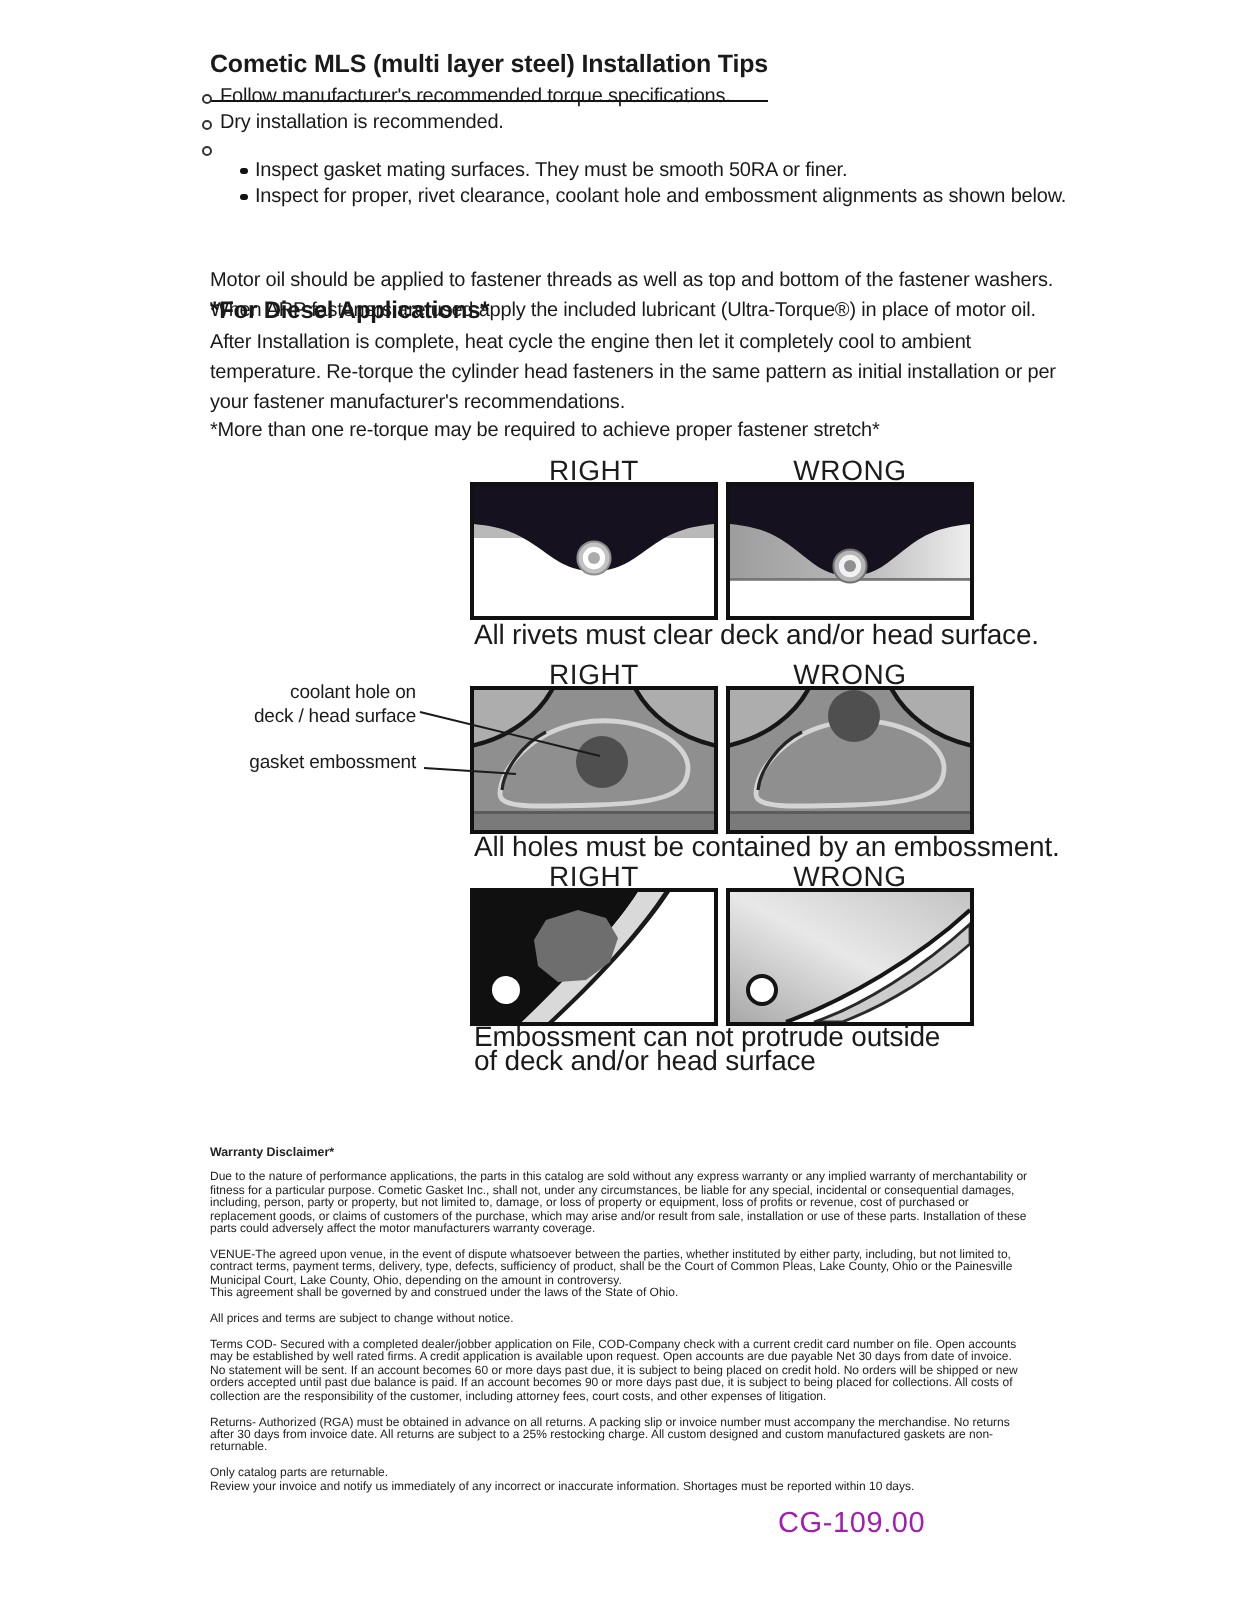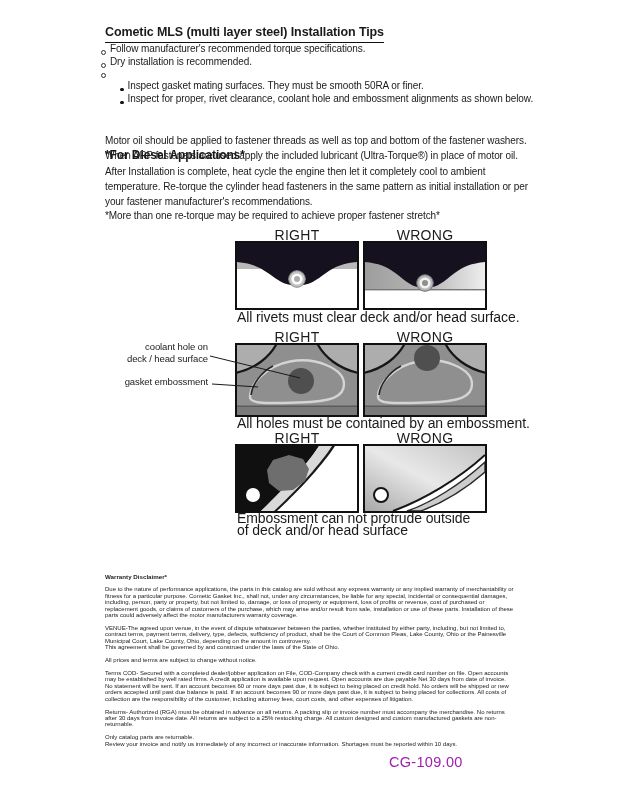--- a/index.html
+++ b/index.html
@@ -2,24 +2,24 @@
 <html><head>
 <meta charset="utf-8">
 <style>
   html,body{margin:0;padding:0;background:#ffffff;}
   .page{
     position:relative;width:618px;height:800px;background:#ffffff;
     font-family:"Liberation Sans",sans-serif;color:#1a1a1a;overflow:hidden;
   }
   .title{
     position:absolute;left:105px;top:25px;font-size:12.5px;font-weight:bold;
-    letter-spacing:-0.1px;border-bottom:1.5px solid #111;padding-bottom:3px;white-space:nowrap;
+    letter-spacing:-0.1px;border-bottom:1.5px solid #111;padding-bottom:11px;white-space:nowrap;
   }
   .bullets{position:absolute;left:101px;top:44px;font-size:10px;letter-spacing:-0.1px;}
-  .b-item{display:flex;align-items:flex-end;line-height:10.5px;margin-bottom:2.5px;white-space:nowrap;}
+  .b-item{display:flex;align-items:flex-start;line-height:10.5px;margin-bottom:2.5px;white-space:nowrap;}
   .b-circle{width:3px;height:3px;border:1px solid #333;border-radius:50%;margin:3px 4px 0 0;flex:none;}
   .b-item.sub{margin-left:19px;}
   .b-dot{width:3.5px;height:3.5px;background:#111;border-radius:50%;margin:3px 4px 0 0;flex:none;}
   .diesel-h{position:absolute;left:105px;top:104px;font-size:12px;font-weight:bold;letter-spacing:-0.1px;margin-top:44px;}
   .para{position:absolute;left:105px;width:424px;font-size:10px;line-height:15px;letter-spacing:-0.1px;}
   .para.p1{top:133px;}
   .para.p2{top:164px;}
   .para.p3{top:208px;width:440px;}
   .dlabel{position:absolute;width:124px;text-align:center;font-size:14px;color:#1c1c1c;letter-spacing:0.3px;}
   .dbox{position:absolute;width:120px;border:2px solid #101010;background:#fff;}

